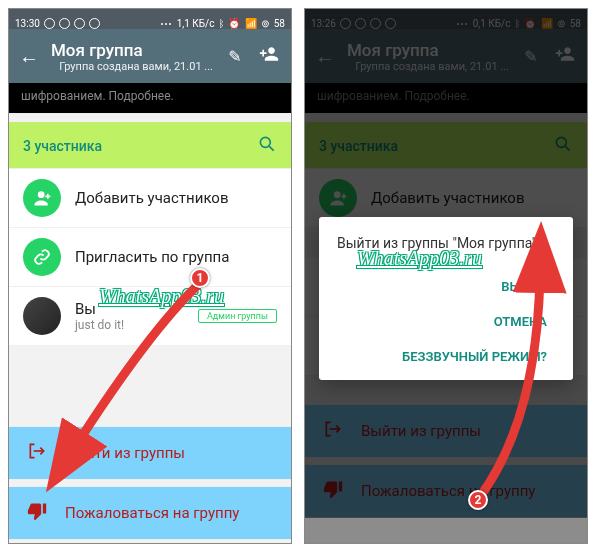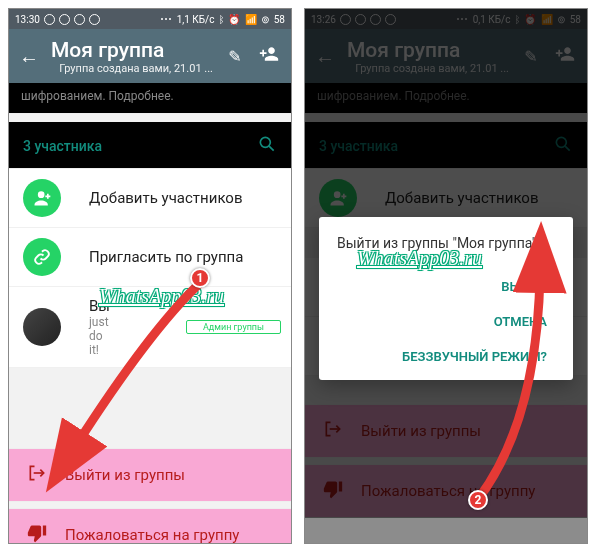--- a/index.html
+++ b/index.html
@@ -1,44 +1,44 @@
 <!DOCTYPE html>
 <html><head>
 <meta charset="utf-8">
 <style>
   * { box-sizing: border-box; margin: 0; padding: 0; }
   html, body { width: 600px; height: 552px; font-family: -apple-system, Roboto, Arial, sans-serif; background: #fff; }
   .canvas { width: 600px; height: 552px; position: relative; display: flex; gap: 12px; padding: 8px; }
   .phone { width: 284px; height: 536px; border: 1px solid #888; background: #fff; position: relative; overflow: hidden; display: flex; flex-direction: column; }
-  .statusbar { height: 20px; background: #505a63; color: #fff; font-size: 10px; display: flex; align-items: center; padding: 0 6px; justify-content: space-between; }
+  .statusbar { height: 20px; background: #505a63; color: #fff; font-size: 10px; display: flex; align-items: flex-end; padding: 0 6px; justify-content: space-between; }
   .sb-left { display: flex; gap: 4px; align-items: center; }
   .sb-right { display: flex; gap: 4px; align-items: center; }
   .sb-icon { width: 11px; height: 11px; border: 1px solid #fff; border-radius: 50%; display:inline-block; }
   .sb-dots { font-size: 9px; letter-spacing:1px;}
   .appbar { height: 54px; background: #546e7a; color: #fff; display: flex; align-items: center; padding: 0 10px; gap: 10px; }
   .appbar .back { width: 22px; font-size: 20px; }
   .appbar .titlewrap { flex: 1; overflow:hidden; }
-  .appbar .title { font-size: 21px; font-weight: 500; }
+  .appbar .title { font-size: 17px; font-weight: 500; }
   .appbar .sub { font-size: 11px; opacity: .9; white-space:nowrap; overflow:hidden; text-overflow:ellipsis;text-align:right;}
   .appbar .ico { width: 24px; text-align:center; }
   .body { flex: 1; background: #f2f2f2; overflow: hidden; position:relative; }
   .hint { font-size: 12px; color: #888; padding: 6px 12px 10px; background:#000000; border-bottom:1px solid #eee;}
-  .sectionhdr { display:flex; justify-content:space-between; align-items:center; padding: 12px 14px 10px; background:#000000; border-bottom:1px solid #eee; margin-top:8px;}
+  .sectionhdr { display:flex; justify-content:space-between; align-items:center; padding: 12px 14px 10px; background:#bef264; border-bottom:1px solid #eee; margin-top:8px;}
   .sectionhdr .lbl { color: #128c7e; font-size: 14px; font-weight:500;}
-  .row { background:#fff; display:flex; align-items:center; gap:28px; padding: 10px 14px; min-height:56px; border-bottom:1px solid #f0f0f0;}
+  .row { background:#fff; display:flex; align-items:center; gap:14px; padding: 10px 14px; min-height:56px; border-bottom:1px solid #f0f0f0;}
   .rowicon { width:38px; height:38px; border-radius:50%; background:#25d366; color:#fff; display:flex; align-items:center; justify-content:center; font-size:18px; flex-shrink:0;}
   .rowicon.link { background:#25d366; }
   .avatar { width:38px; height:38px; border-radius:50%; background:linear-gradient(135deg,#444,#222); flex-shrink:0; }
   .avatar2 { width:38px; height:38px; border-radius:50%; background:linear-gradient(135deg,#c9b89b,#a38f6a); flex-shrink:0; }
   .rowtxt { flex:1; }
   .rowtxt .t1 { font-size:15px; color:#222; }
   .rowtxt .t2 { font-size:12px; color:#888; }
-  .badge { font-size:9px; color:#25d366; border:1px solid #25d366; border-radius:2px; padding:1px 16px; white-space:nowrap;margin-left:48px;}
+  .badge { font-size:9px; color:#25d366; border:1px solid #25d366; border-radius:2px; padding:1px 8px; white-space:nowrap;margin-left:48px;}
   .gap { height:80px; }
-  .dangerrow { background:#f9a8d4; display:flex; align-items:center; gap:16px; padding: 14px 18px; border-top:1px solid #eee; border-bottom:1px solid #eee;}
+  .dangerrow { background:#7dd3fc; display:flex; align-items:center; gap:16px; padding: 14px 18px; border-top:1px solid #eee; border-bottom:1px solid #eee;}
   .dangerrow + .dangerrow { margin-top:6px; }
   .dangerrow .di { width:22px; color:#b71c1c; font-size:18px; }
   .dangerrow .dt { color:#b71c1c; font-size:15px; }
   .overlay { position:absolute; inset:0; background:rgba(0,0,0,.45); }
   .dialog { position:absolute; left:14px; right:14px; top:208px; background:#fff; border-radius:3px; padding:18px 18px 6px; box-shadow:0 6px 20px rgba(0,0,0,.3);}
   .dialog .msg { font-size:14px; color:#333; margin-bottom:18px;}
   .dlgbtns { text-align:right; }
   .dlgbtn { display:inline-block; color:#128c7e; font-weight:600; font-size:13px; padding:10px 8px; }
   .watermark { position:absolute; font-family: 'Comic Sans MS', cursive; font-size:20px; font-style:italic; color:#fff; text-shadow: 0 0 2px #0a7, 1px 1px 0 #0a7, -1px -1px 0 #0a7, 1px -1px 0 #0a7, -1px 1px 0 #0a7; pointer-events:none;text-decoration:underline; }
   .marker { position:absolute; width:20px; height:20px; border-radius:50%; background:#e53935; border:2px solid #fff; box-shadow:0 0 3px rgba(0,0,0,.5); color:#fff; font-size:12px; font-weight:bold; display:flex; align-items:center; justify-content:center; z-index:20;}

